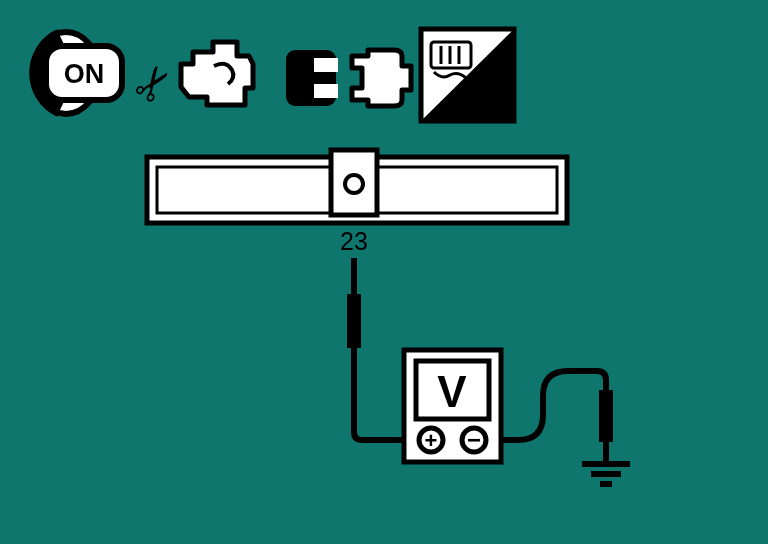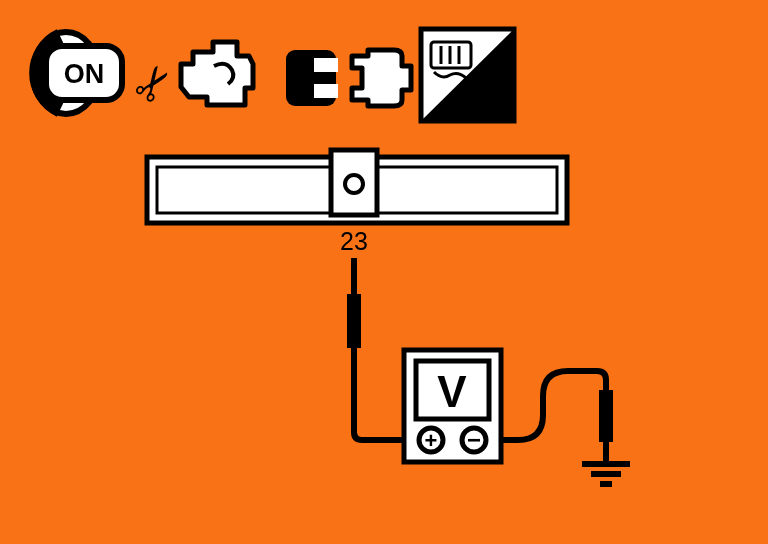--- a/index.html
+++ b/index.html
@@ -5,21 +5,21 @@
   html, body {
     margin: 0;
     padding: 0;
     background: #ffffff;
     font-family: "Liberation Sans", sans-serif;
   }
   .stage {
     position: relative;
     width: 768px;
     height: 544px;
-    background: #f97316;
+    background: #0f766e;
     overflow: hidden;
   }
   svg { display: block; }
   .svg-label {
     font-family: "Liberation Sans", sans-serif;
     fill: #000;
   }
 </style>
 </head>
 <body>

